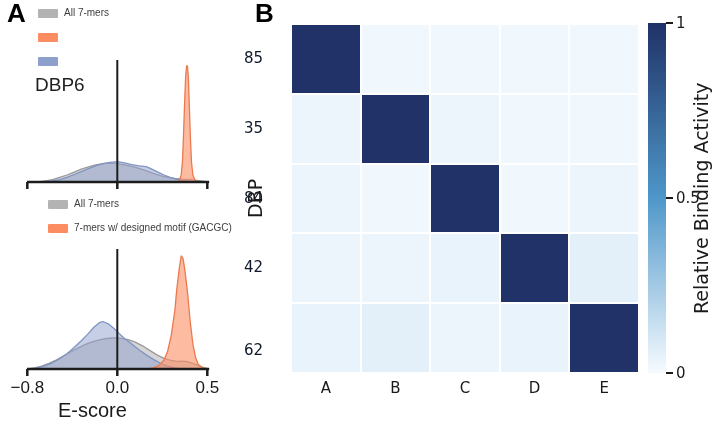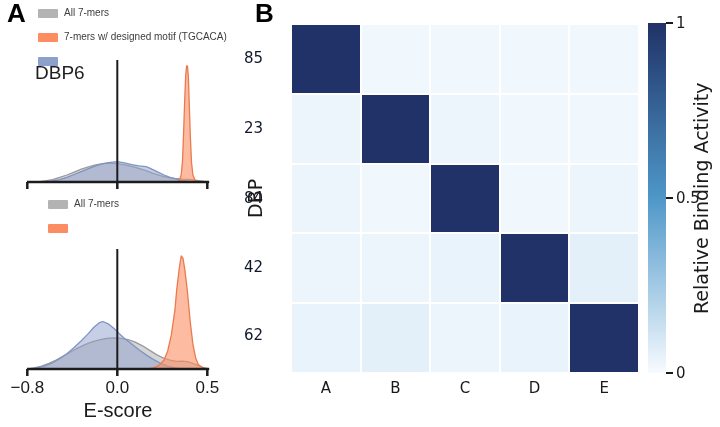--- a/index.html
+++ b/index.html
@@ -9,21 +9,21 @@
                font-size:26px;color:#000;}
   .legend{position:absolute;display:flex;flex-direction:column;gap:12px;
           font-family:"Liberation Sans",sans-serif;}
   .legend-row{display:flex;align-items:center;gap:6px;height:12px;}
   .legend-swatch{width:20px;height:9px;border-radius:1px;flex:0 0 auto;}
   .legend-label{font-size:10px;color:#3d3d3d;white-space:nowrap;line-height:12px;}
   .plot-title{position:absolute;font-family:"Liberation Sans",sans-serif;font-size:19px;color:#1f1f1f;}
   .plot-svg{position:absolute;overflow:visible;}
   .xtick{position:absolute;width:56px;text-align:center;font-family:"Liberation Sans",sans-serif;
          font-size:17px;color:#1a1a1a;}
-  .axis-label-a{position:absolute;text-align:center;font-family:"Liberation Sans",sans-serif;
+  .axis-label-a{position:absolute;text-align:left;font-family:"Liberation Sans",sans-serif;
                 font-size:20px;color:#1a1a1a;}
   .heatmap{position:absolute;display:grid;grid-template-columns:repeat(5,1fr);
            grid-template-rows:repeat(5,1fr);gap:2px;}
   .heat-cell{width:100%;height:100%;}
   .row-label{position:absolute;width:40px;text-align:left;font-size:15px;color:#0f172a;}
   .col-label{position:absolute;width:40px;text-align:center;font-size:15px;color:#1a1a1a;}
   .axis-label-b{position:absolute;text-align:center;font-size:19px;color:#1a1a1a;}
   .v-text{writing-mode:vertical-rl;transform:rotate(180deg);text-align:center;}
   .colorbar{position:absolute;}
   .cbar-tick-mark{position:absolute;width:7px;height:2px;background:#1a1a1a;}
@@ -37,37 +37,37 @@
   <div class="panel-label" style="left:7px;top:-2px;">A</div>
   <div class="panel-label" style="left:255px;top:-2px;">B</div>
 
   <div class="legend" id="legend1" style="left:38px;top:7px;">
       <div class="legend-row">
         <div class="legend-swatch" style="background: rgb(179, 179, 179);"></div>
         <div class="legend-label">All 7-mers</div>
       </div>
       <div class="legend-row">
         <div class="legend-swatch" style="background: rgb(252, 141, 98);"></div>
-        <div class="legend-label">7-mers w/ designed motif (TGCACA)</div>
       </div>
       <div class="legend-row">
         <div class="legend-swatch" style="background: rgb(141, 160, 203);"></div>
       </div>
     </div>
   <div class="legend" id="legend2" style="left:48px;top:198px;">
       <div class="legend-row">
         <div class="legend-swatch" style="background: rgb(179, 179, 179);"></div>
         <div class="legend-label">All 7-mers</div>
       </div>
       <div class="legend-row">
         <div class="legend-swatch" style="background: rgb(252, 141, 98);"></div>
+        <div class="legend-label">7-mers w/ designed motif (GACGC)</div>
       </div>
     </div>
 
-  <div class="plot-title" style="left:35px;top:62px;">DBP6</div>
+  <div class="plot-title" style="left:35px;top:74px;">DBP6</div>
 
   <svg class="plot-svg" id="plot0" style="left:0;top:50px;" width="240" height="140">
       <polygon points="38.1,132 38.1,132.0 45.3,130.8 52.5,129.7 59.7,127.4 66.9,125.0 74.1,122.1 81.3,119.2 88.5,116.9 95.7,114.8 102.9,113.7 110.1,113.2 117.3,113.7 124.5,114.8 131.7,116.3 138.9,118.3 146.1,120.6 153.3,123.3 160.5,125.6 167.7,127.4 174.9,128.5 182.1,129.1 189.3,129.4 196.5,130.3 203.7,131.3 209.1,132.0 209.1,132" fill="#b3b3b3" fill-opacity="0.55" stroke="#9a9a9a" stroke-width="1.3" stroke-linejoin="round"></polygon>
       <polygon points="45.3,132 45.3,132.0 52.5,130.8 59.7,129.7 66.9,127.4 74.1,124.5 81.3,121.6 88.5,118.7 95.7,115.8 102.9,113.7 110.1,112.3 117.3,111.7 124.5,112.9 131.7,114.6 138.9,115.8 146.1,116.7 149.7,118.1 156.9,121.6 164.1,125.0 171.3,127.9 178.5,129.7 185.7,130.8 192.9,132.0 192.9,132" fill="#8da0cb" fill-opacity="0.5" stroke="#7f94c4" stroke-width="1.3" stroke-linejoin="round"></polygon>
       <polygon points="176.7,132 176.7,132.0 179.4,130.3 181.2,125.0 182.5,111.1 183.5,85.6 184.6,53.1 185.7,25.3 186.6,16.0 187.5,16.0 188.4,27.6 189.3,55.4 190.4,87.9 191.5,112.3 192.9,125.0 195.1,130.3 198.3,132.0 198.3,132" fill="#fc8d62" fill-opacity="0.6" stroke="#ec7a4f" stroke-width="1.3" stroke-linejoin="round"></polygon>
       <line x1="117.3" y1="10" x2="117.3" y2="132" stroke="#1c1c1c" stroke-width="2"></line>
       <line x1="27" y1="132" x2="209" y2="132" stroke="#1c1c1c" stroke-width="2.5"></line>
       <line x1="27.299999999999997" y1="132" x2="27.299999999999997" y2="139" stroke="#1c1c1c" stroke-width="2.5"></line>
       <line x1="117.3" y1="132" x2="117.3" y2="139" stroke="#1c1c1c" stroke-width="2.5"></line>
       <line x1="207.3" y1="132" x2="207.3" y2="139" stroke="#1c1c1c" stroke-width="2.5"></line>
@@ -112,24 +112,24 @@
       <div class="heat-cell" title="" style="background: rgb(32, 50, 103);"></div>
       <div class="heat-cell" title="" style="background: rgb(227, 239, 249);"></div>
       <div class="heat-cell" title="" style="background: rgb(233, 243, 251);"></div>
       <div class="heat-cell" title="" style="background: rgb(227, 239, 249);"></div>
       <div class="heat-cell" title="" style="background: rgb(237, 245, 252);"></div>
       <div class="heat-cell" title="" style="background: rgb(233, 243, 251);"></div>
       <div class="heat-cell" title="" style="background: rgb(32, 50, 103);"></div>
     </div>
   <div id="rowlabels">
       <div class="row-label" style="left: 244px; top: 48.9px;">85</div>
-      <div class="row-label" style="left: 244px; top: 118.7px;">23</div>
+      <div class="row-label" style="left: 244px; top: 118.7px;">35</div>
       <div class="row-label" style="left: 244px; top: 188.5px;">84</div>
       <div class="row-label" style="left: 244px; top: 258.3px;">42</div>
-      <div class="row-label" style="left: 244px; top: 326px;">62</div>
+      <div class="row-label" style="left: 244px; top: 341px;">62</div>
     </div>
   <div id="collabels">
       <div class="col-label" style="left: 305.8px; top: 379px;">A</div>
       <div class="col-label" style="left: 375.4px; top: 379px;">B</div>
       <div class="col-label" style="left: 445px; top: 379px;">C</div>
       <div class="col-label" style="left: 514.6px; top: 379px;">D</div>
       <div class="col-label" style="left: 584.2px; top: 379px;">E</div>
     </div>
   <div class="axis-label-b v-text" style="left:244px;top:158px;width:22px;height:80px;">DBP</div>
 

